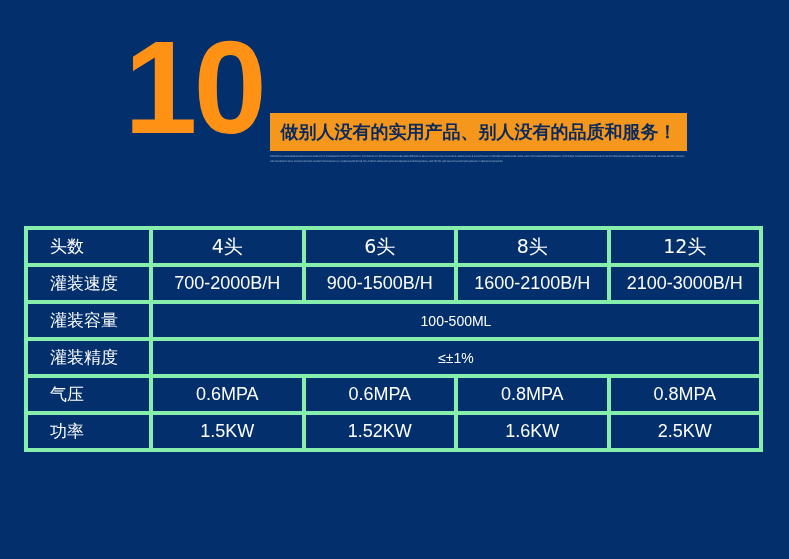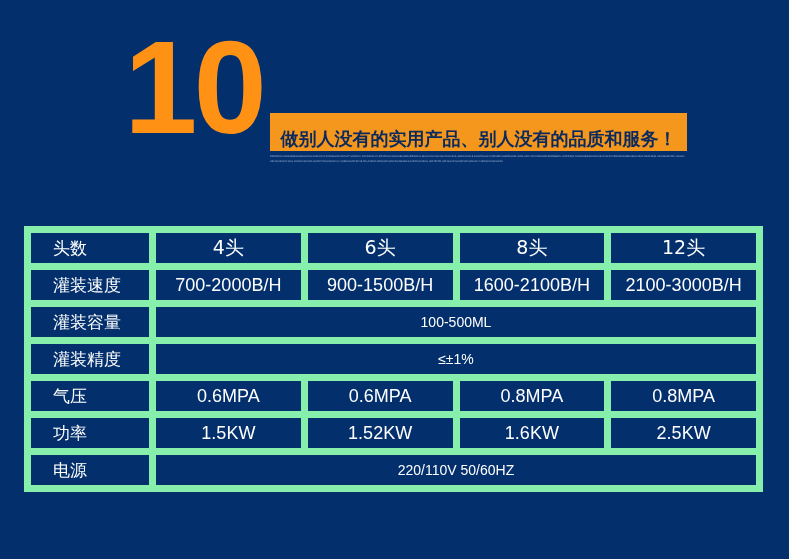--- a/index.html
+++ b/index.html
@@ -52,21 +52,21 @@
   }
 
   #subhead-bar {
     position: absolute;
     left: 270px;
     top: 113px;
     width: 417px;
     height: 38px;
     background: #f5971d;
     display: flex;
-    align-items: flex-end;
+    align-items: center;
     justify-content: center;
   }
   #subhead-text {
     font-size: 18px;
     font-weight: bold;
     color: #0a2a5e;
     letter-spacing: 0px;
     white-space: nowrap;
     font-family: "DejaVu Sans", "Liberation Sans", sans-serif;
   }
@@ -91,21 +91,21 @@
     left: 24px;
     top: 226px;
     width: 739px;
   }
   table#spec-table {
     border-collapse: collapse;
     width: 739px;
     table-layout: fixed;
   }
   table#spec-table td {
-    border: 7px solid #86efac;
+    border: 4px solid #86efac;
     height: 37px;
     color: #ffffff;
     font-size: 17px;
     text-align: center;
     vertical-align: middle;
     font-family: "DejaVu Sans", "Liberation Sans", sans-serif;
     padding: 0 4px;
   }
   table#spec-table td.rowlabel {
     width: 125px;
@@ -173,19 +173,15 @@
           <td class="val">0.8MPA</td>
           <td class="val">0.8MPA</td>
         </tr>
         <tr>
           <td class="rowlabel">功率</td>
           <td class="val">1.5KW</td>
           <td class="val">1.52KW</td>
           <td class="val">1.6KW</td>
           <td class="val">2.5KW</td>
         </tr>
-        <tr>
-          <td class="rowlabel">电源</td>
-          <td colspan="4" class="merged">220/110V 50/60HZ</td>
-        </tr>
       </tbody>
   </table>
 </div>
 
 </body></html>

